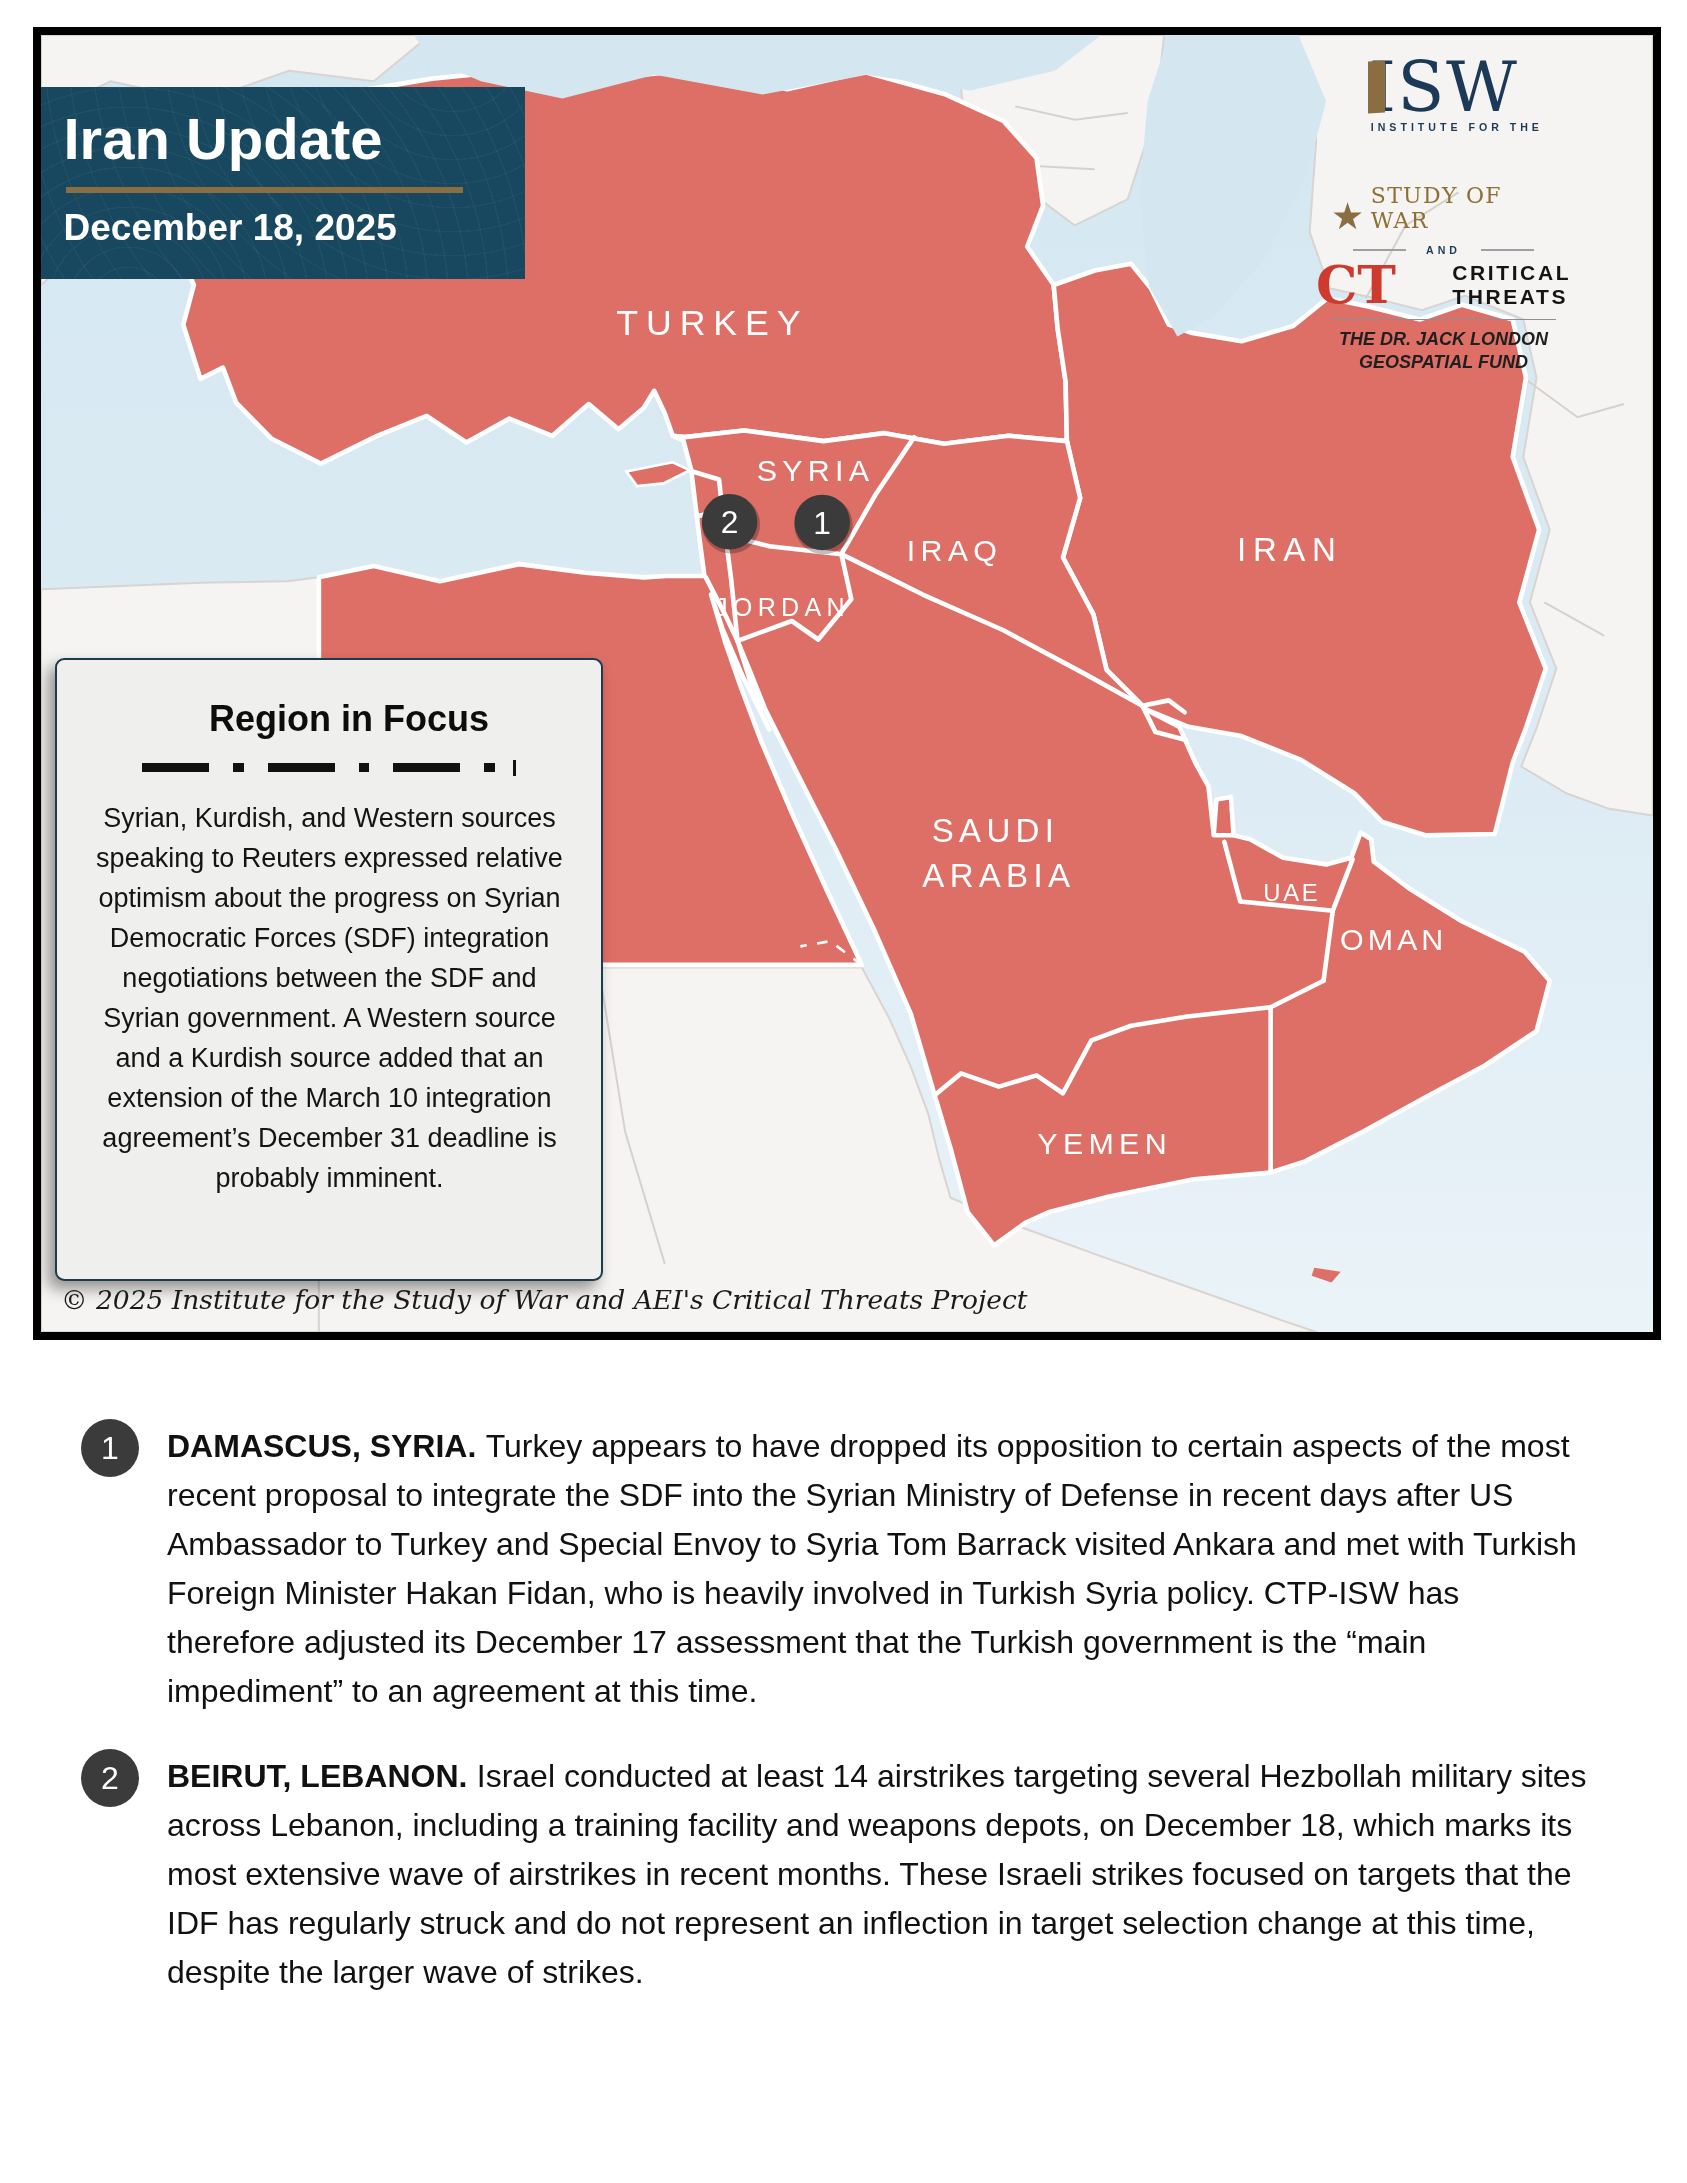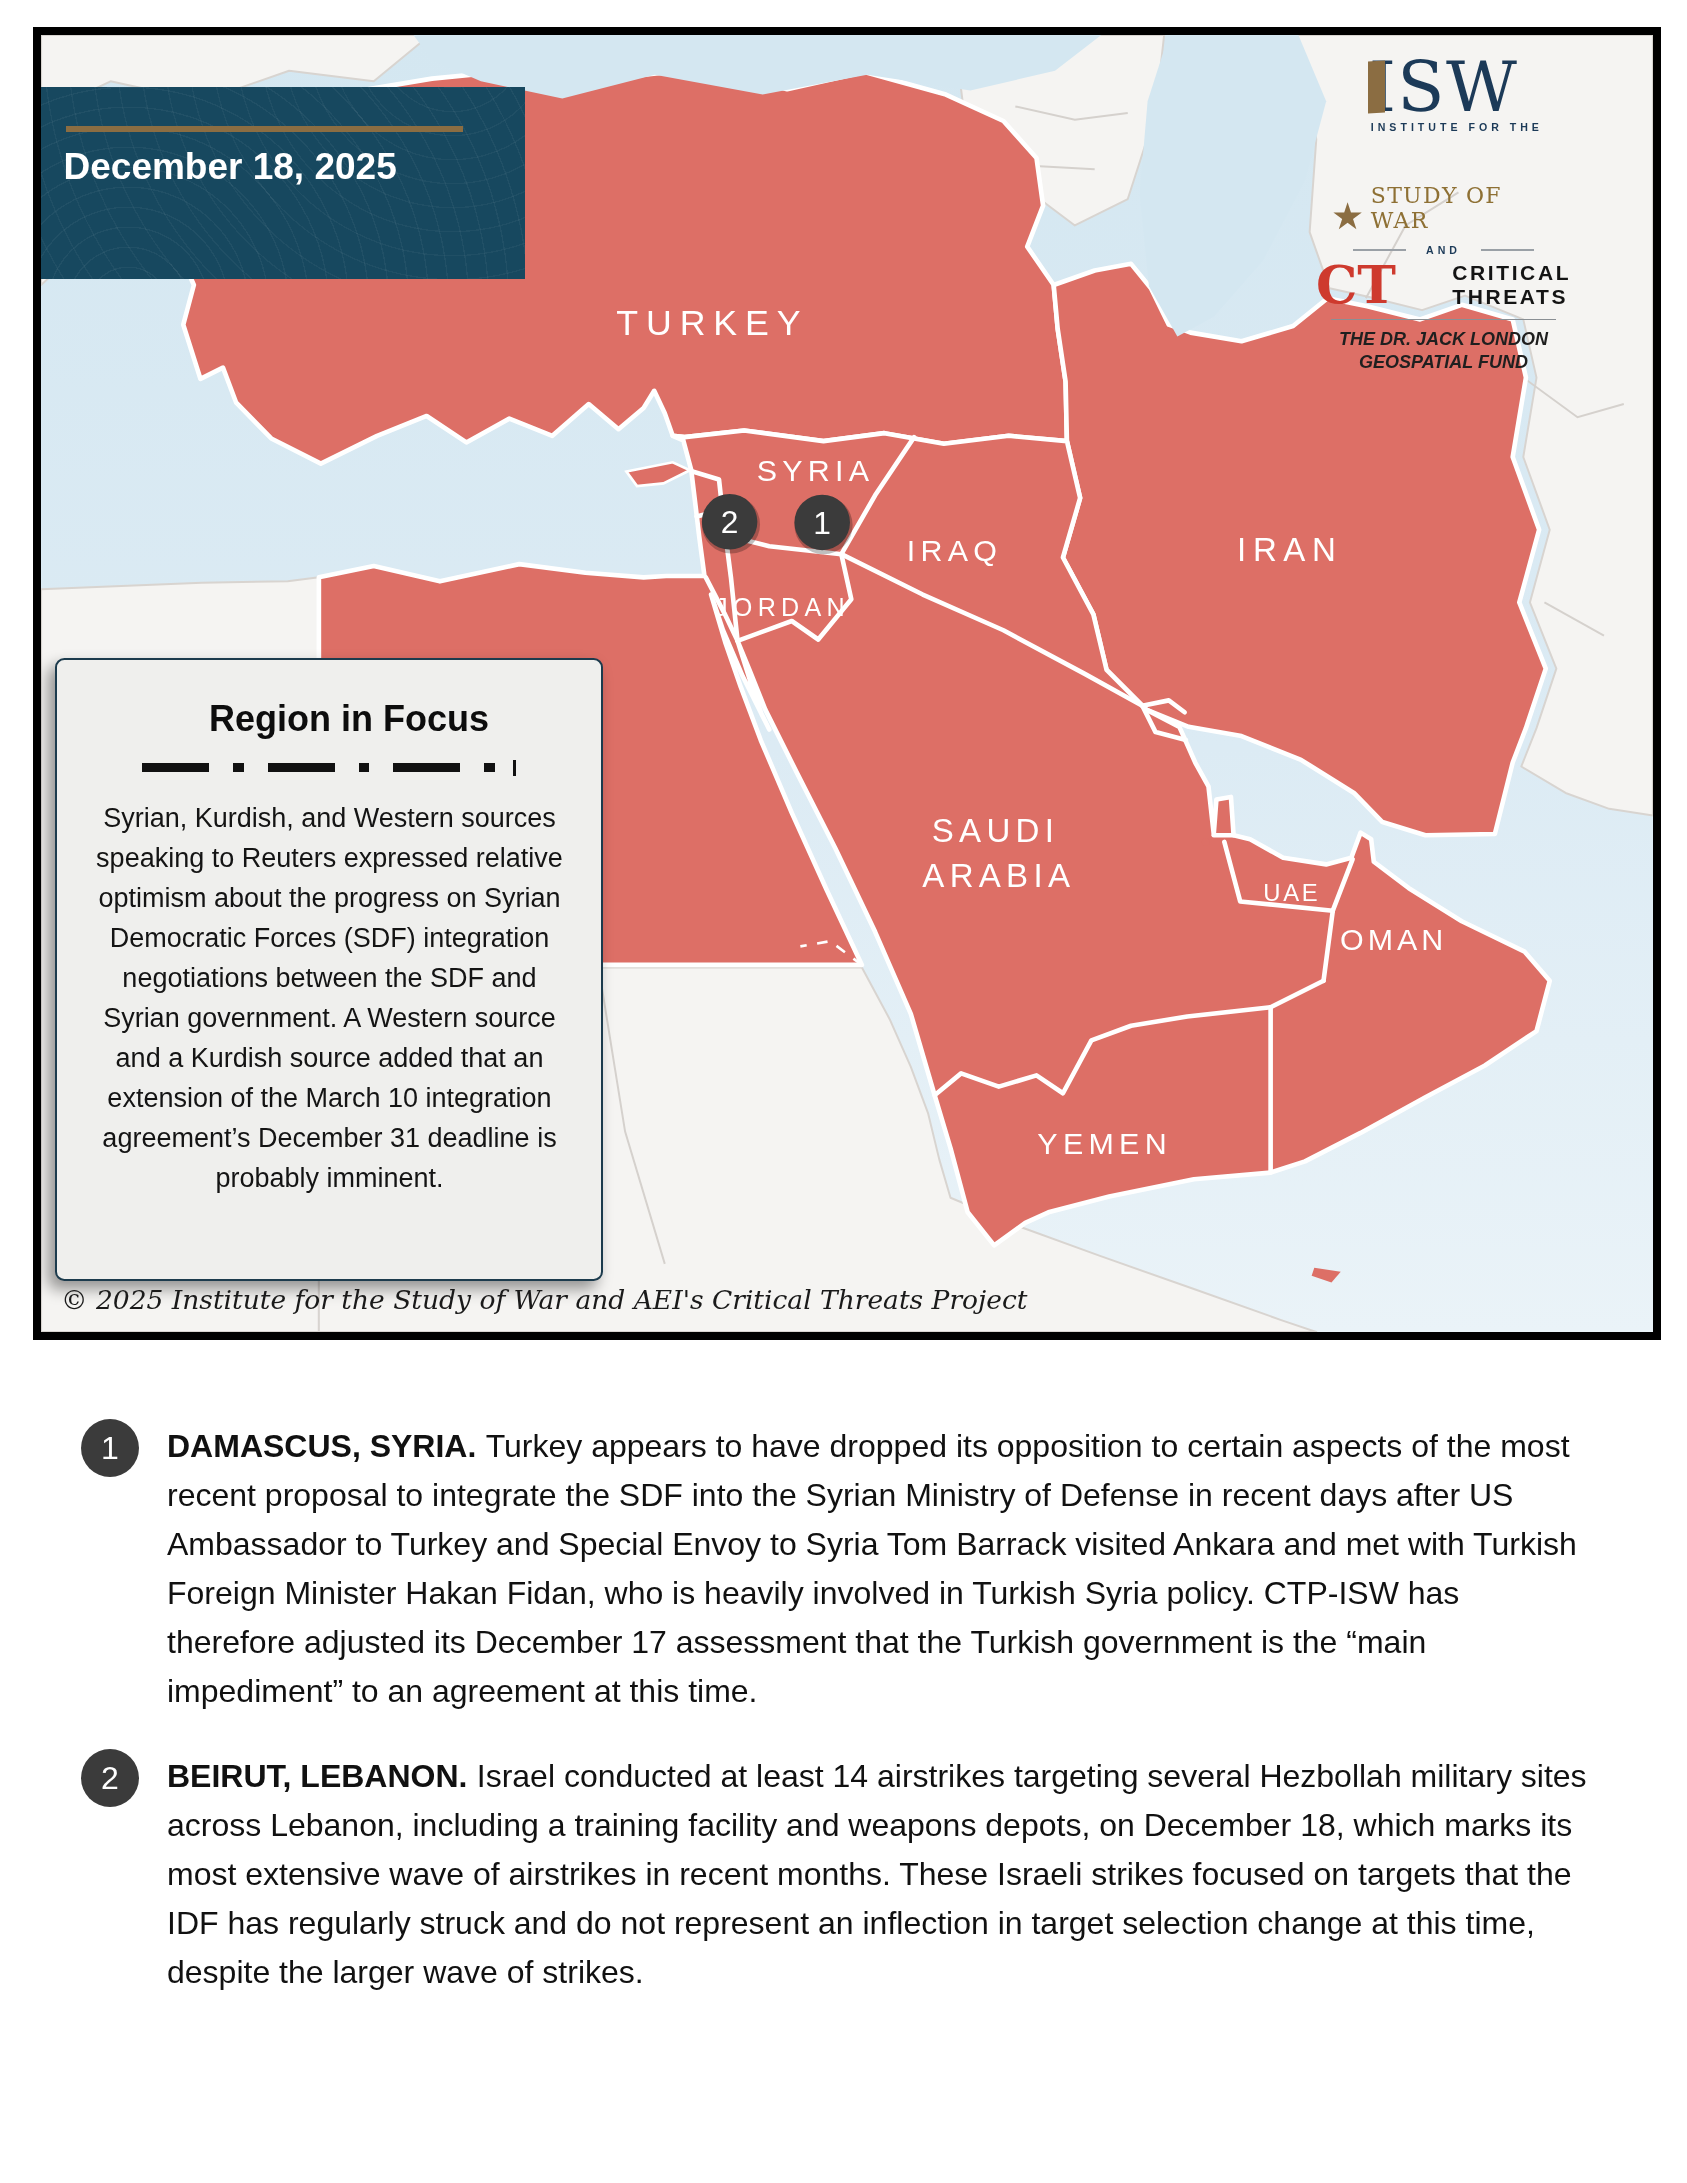--- a/index.html
+++ b/index.html
@@ -143,20 +143,21 @@
         <circle cx="1100" cy="782" r="44" fill="rgba(0,0,0,0.25)"></circle>
         <circle cx="1098" cy="778" r="42" fill="#3B3B3B"></circle>
         <text x="1098" y="795" font-size="48" fill="#FFFFFF" text-anchor="middle" font-family="Liberation Sans, sans-serif">2</text>
         <circle cx="1240" cy="783" r="44" fill="rgba(0,0,0,0.25)"></circle>
         <circle cx="1238" cy="779" r="42" fill="#3B3B3B"></circle>
         <text x="1238" y="796" font-size="48" fill="#FFFFFF" text-anchor="middle" font-family="Liberation Sans, sans-serif">1</text>
       </g>
     </svg>
 
     <div class="header-badge">
+      <div class="header-title">Iran Update</div>
       <div class="header-rule"></div>
       <div class="header-date">December 18, 2025</div>
     </div>
 
     <div class="logo-block">
       <div class="isw-word">
         <span class="isw-ribbon"></span>
         <span>ISW</span>
       </div>
       <div class="inst-row">

